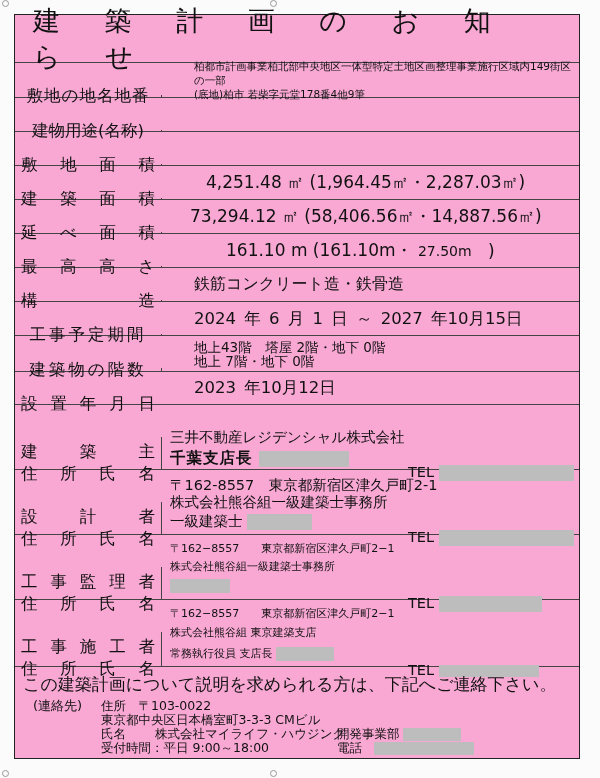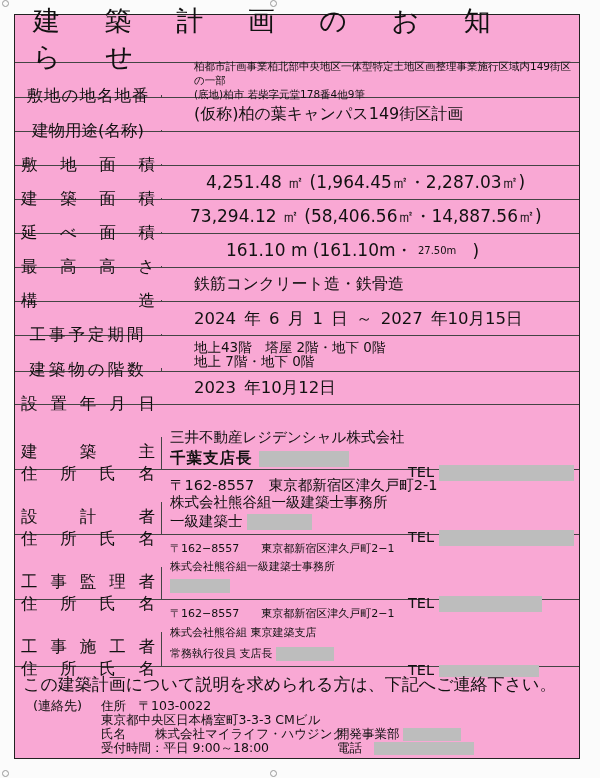--- a/index.html
+++ b/index.html
@@ -26,21 +26,21 @@
   .label.dual { flex-direction: column; align-items: stretch; justify-content: space-around; padding: 4px 6px; }
   .label.dual .line { display: flex; justify-content: space-between; }
   .value {
     position: absolute; left: 147px; right: 0; top: 0; bottom: 0; display: flex; align-items: center;
     padding-left: 8px; font-size: 16px; box-sizing: border-box; margin-left: 24px;
   }
   .value.small { font-size: 10.5px; line-height: 14px; flex-direction: column; align-items: flex-start; justify-content: center; }
   .value.two { font-size: 13.5px; line-height: 14px; flex-direction: column; align-items: flex-start; justify-content: center; }
   .value.big { font-size: 17px; }
   .value.dates { font-size: 16.5px; word-spacing: 3px; text-align: center; }
-  .sub { font-size: 10px; }
+  .sub { font-size: 14px; }
   .party { position: absolute; left: 147px; right: 0; top: 0; bottom: 0; box-sizing: border-box; padding: 4px 8px; }
   .party .l { position: absolute; left: 8px; white-space: nowrap; }
   .party .tel { position: absolute; white-space: nowrap; margin-top: 16px; }
   .redact { display: inline-block; background: #bdbdbd; height: 16px; vertical-align: middle; }
   .footer { position: absolute; left: 0; top: 652px; width: 100%; height: 93px; }
   .footer .headline { position: absolute; left: 8px; top: 6px; font-size: 17px; }
   .footer .contact { position: absolute; left: 18px; top: 32px; font-size: 12.5px; line-height: 14px; }
   .footer .c-label { position: absolute; left: 0; top: 0; white-space: nowrap; font-size: 13px; }
   .footer .c-body { position: absolute; left: 68px; top: 0; white-space: nowrap; }
   .footer .c-body div { height: 14px; }
@@ -63,21 +63,20 @@
   <div class="row" style="top:48px;height:35px;">
     <div class="label tight">敷地の地名地番</div>
     <div class="value small">
       <div>柏都市計画事業柏北部中央地区一体型特定土地区画整理事業施行区域内149街区の一部</div>
       <div>(底地)柏市 若柴字元堂178番4他9筆</div>
     </div>
   </div>
 
   <div class="row" style="top:83px;height:34px;">
     <div class="label tight" style="letter-spacing:0;">建物用途(名称)</div>
-    <div class="value">(仮称)柏の葉キャンパス149街区計画</div>
   </div>
 
   <div class="row" style="top:117px;height:34px;">
     <div class="label spread">
       <span>敷</span>
         <span>地</span>
         <span>面</span>
         <span>積</span>
     </div>
   </div>

